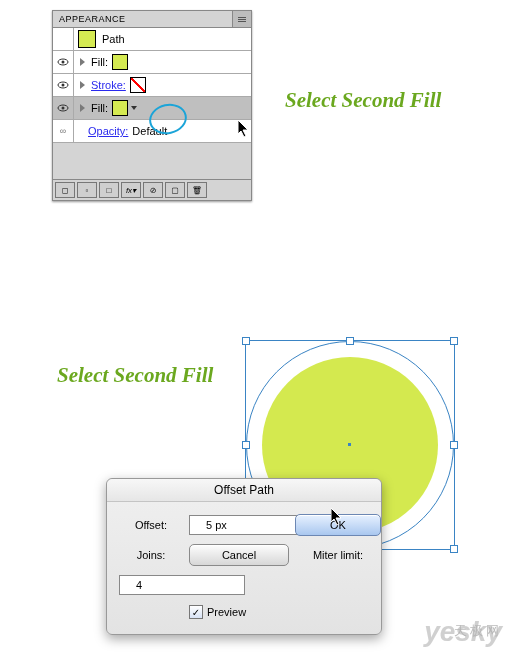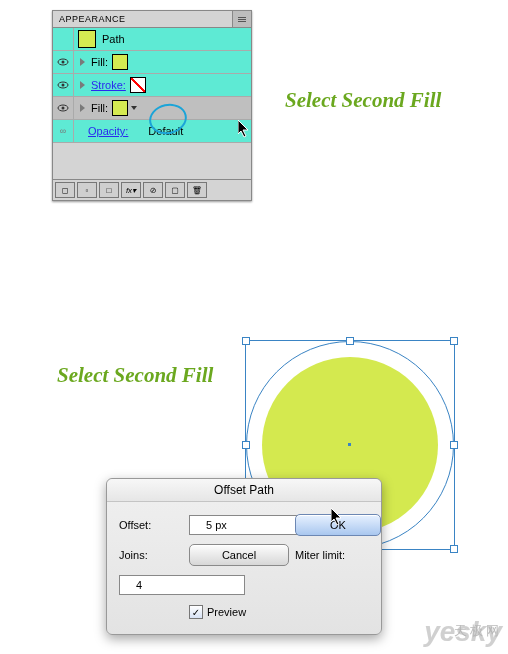--- a/index.html
+++ b/index.html
@@ -2,21 +2,21 @@
 <html><head>
 <meta charset="utf-8">
 <style>
 html,body{margin:0;padding:0;width:508px;height:654px;background:#ffffff;font-family:"Lucida Grande","Helvetica Neue",Arial,sans-serif;font-size:11px;color:#000;position:relative}
 .top{position:absolute;left:52px;top:10px}
 .panel{width:198px;background:#d4d4d4;border:1px solid #888;box-shadow:0 1px 2px rgba(0,0,0,.4)}
 .panel-tab{display:flex;align-items:center;border-bottom:1px solid #888}
 .tab{background:#d4d4d4;padding:3px 6px;font-size:9px;letter-spacing:.5px}
 .panel-menu{margin-left:auto;width:18px;height:16px;background:#bdbdbd;display:flex;flex-direction:column;justify-content:center;align-items:center;gap:1px;border-left:1px solid #888}
 .panel-menu span{display:block;width:8px;height:1px;background:#555}
-.row{display:flex;align-items:center;height:22px;border-bottom:1px solid #aaa;background:#5eead4}
+.row{display:flex;align-items:center;height:22px;border-bottom:1px solid #aaa;background:#ffffff}
 .row.sel{background:#bfbfbf}
 .eye{width:20px;border-right:1px solid #aaa;height:100%;display:flex;align-items:center;justify-content:center}
 .eye svg{width:12px;height:8px}
 .twisty{width:0;height:0;border-top:4px solid transparent;border-bottom:4px solid transparent;border-left:5px solid #7a7a7a;margin:0 4px 0 6px}
 .swatch{width:16px;height:16px;border:1px solid #000;margin:0 4px;background:#d5ea52}
 .swatch-sm{width:14px;height:14px;border:1px solid #000;margin-left:4px}
 .none{background:#fff;position:relative}
 .none::after{content:"";position:absolute;inset:0;background:linear-gradient(to top right,transparent 45%,red 45%,red 55%,transparent 55%)}
 .label{margin-left:2px}
 .link{color:#2a2aee;text-decoration:underline}
@@ -33,21 +33,21 @@
 .handle{position:absolute;width:6px;height:6px;background:#fff;border:1px solid #3a84c4;margin:-4px}
 .h-tl{left:0;top:0}.h-tr{left:100%;top:0}.h-bl{left:0;top:100%}.h-br{left:100%;top:100%}
 .h-t{left:50%;top:0}.h-b{left:50%;top:100%}.h-l{left:0;top:50%}.h-r{left:100%;top:50%}
 .big-circle{position:absolute;left:50%;top:50%;width:176px;height:176px;transform:translate(-50%,-50%);border-radius:50%;background:#d4e94f}
 .guide-circle{position:absolute;inset:0;border:1px solid #3a84c4;border-radius:50%}
 .anchor{position:absolute;width:5px;height:5px;background:#3a84c4;margin:-3px}
 .center-pt{position:absolute;left:50%;top:50%;width:3px;height:3px;background:#3a84c4;margin:-2px}
 .dialog{position:absolute;left:106px;top:478px;width:274px;background:linear-gradient(#f0f0f0,#e3e3e3);border:1px solid #999;border-radius:6px;box-shadow:0 4px 12px rgba(0,0,0,.35)}
 .dlg-title{text-align:center;font-size:12px;padding:4px 0;border-bottom:1px solid #c4c4c4;background:linear-gradient(#f7f7f7,#e6e6e6);border-radius:6px 6px 0 0}
 .dlg-body{padding:10px 12px 12px 12px;display:grid;grid-template-columns:64px 100px 86px;grid-template-rows:repeat(3,26px) 20px;column-gap:6px;row-gap:4px;align-items:center}
-.dlg-body .lbl{text-align:left;font-size:11px}
+.dlg-body .lbl{text-align:center;font-size:11px}
 .txtin{height:18px;border:1px solid #888;background:#fff;padding:0 16px;font-size:11px;width:92px}
 .combo{display:flex}
 .combo .txtin{width:74px;border-right:none}
 .combo-btn{width:18px;height:20px;border:1px solid #888;background:linear-gradient(#fff,#dcdcdc);display:flex;align-items:center;justify-content:center}
 .combo-btn::after{content:"";border-left:3px solid transparent;border-right:3px solid transparent;border-top:4px solid #333}
 .aqua{height:20px;border:1px solid #8a8a8a;border-radius:5px;background:linear-gradient(#fdfdfd,#d7d7d7);font-size:11px;display:flex;align-items:center;justify-content:center;box-shadow:inset 0 1px 0 #fff}
 .aqua.default{background:linear-gradient(#e7f1ff,#a9c7ef);border-color:#6c87b3}
 .chk{width:12px;height:12px;border:1px solid #777;background:linear-gradient(#fff,#d7e2f5);display:inline-flex;align-items:center;justify-content:center;margin-right:4px;font-size:10px;color:#000}
 .cursor2{position:absolute;left:331px;top:508px}
 .watermark{position:absolute;right:6px;bottom:6px;font-family:Arial,sans-serif;font-style:italic;font-weight:bold;font-size:28px;color:rgba(200,200,200,.85);text-shadow:0 1px 1px #fff}
@@ -101,21 +101,21 @@
           </svg>
         </div>
     <div class="twisty"></div>
     <span class="label">Fill:</span>
     <div class="swatch-sm" style="background:#d5ea52"></div>
     <div class="dd"></div>
   </div>
   <div class="row">
     <div class="eye" style="font-size:9px;color:#777">∞</div>
     <span class="label link" style="margin-left:14px">Opacity:</span>
-    <span class="label" style="margin-left:20px">Default</span>
+    <span class="label" style="margin-left:4px">Default</span>
   </div>
   <div style="height:36px;background:#d4d4d4"></div>
   <div class="panel-foot">
     <div class="fbtn">◻</div>
     <div class="fbtn">▫</div>
     <div class="fbtn">□</div>
     <div class="fbtn" style="font-style:italic">fx▾</div>
     <div class="fbtn">⊘</div>
     <div class="fbtn">▢</div>
     <div class="fbtn">🗑</div>

